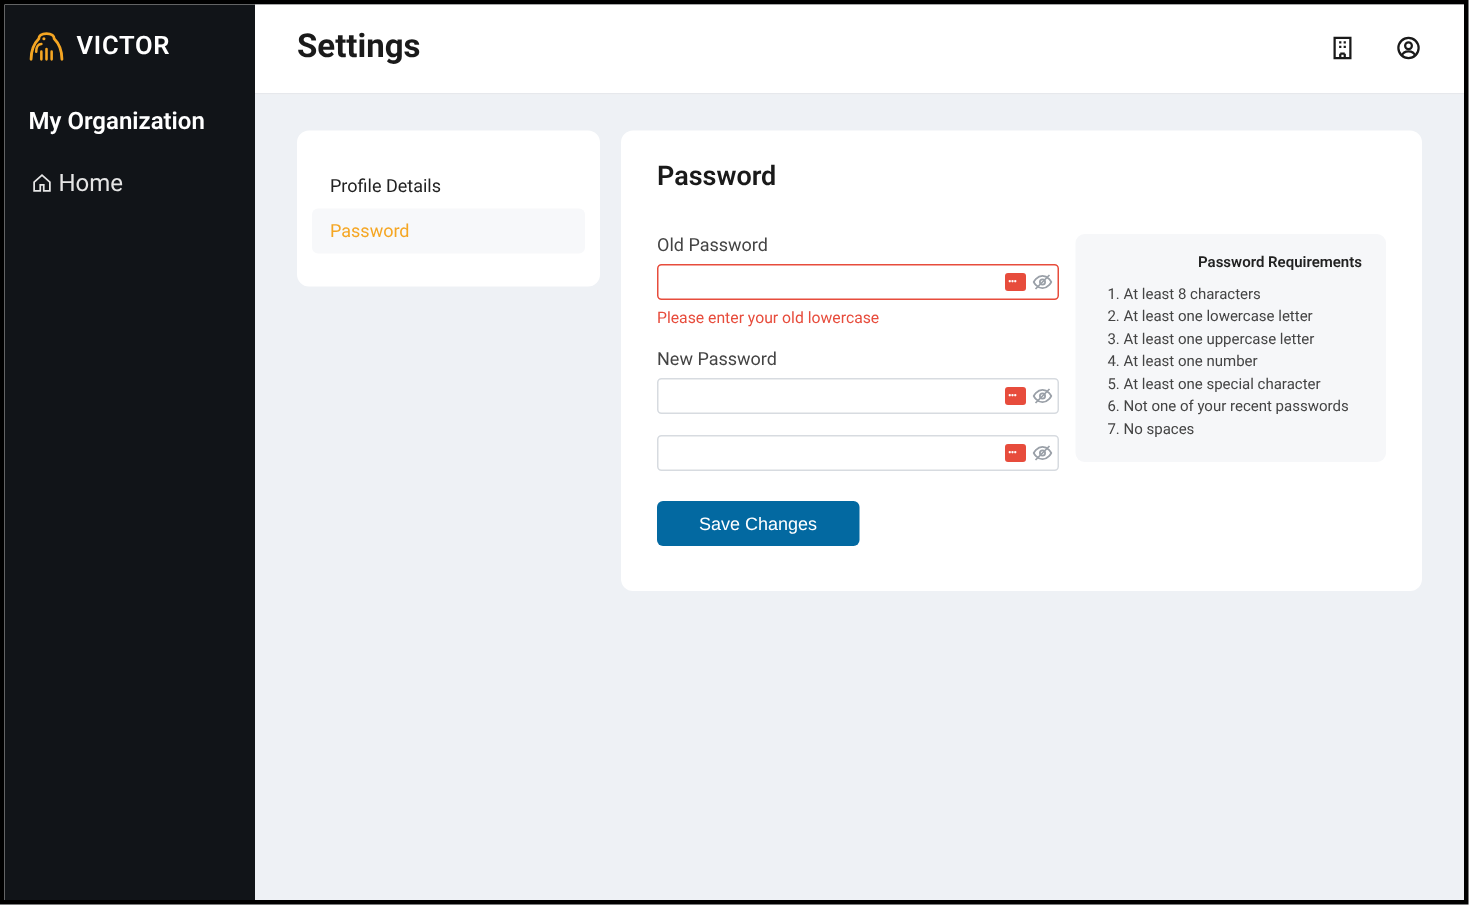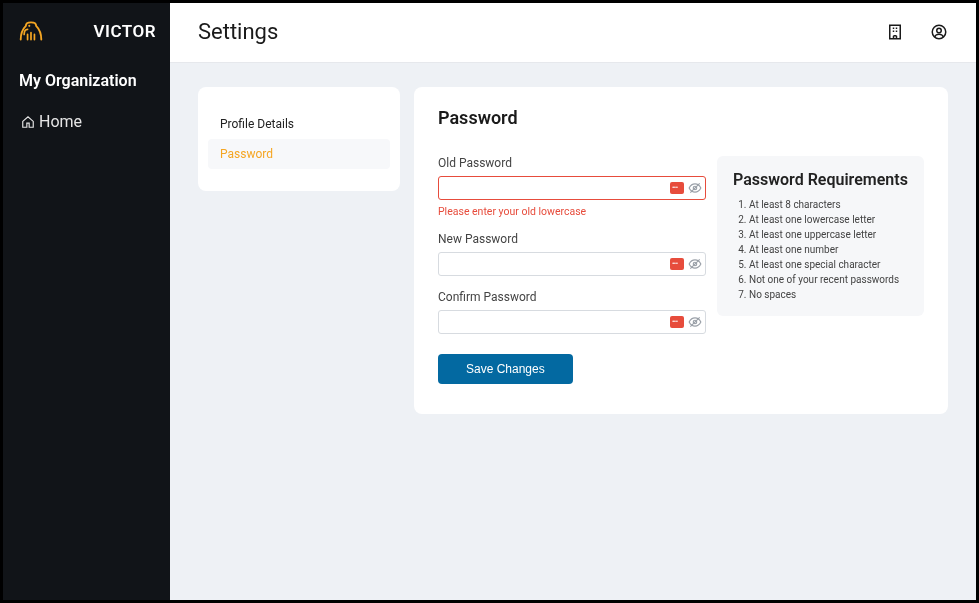--- a/index.html
+++ b/index.html
@@ -23,21 +23,20 @@
   background: #111418;
   color: #fff;
   padding: 16px 0;
   flex-shrink: 0;
 }
 .logo {
   display: flex;
   align-items: center;
   gap: 6px;
   padding: 0 14px 18px 14px;
-  justify-content: space-between;
 }
 .logo-icon {
   width: 28px;
   height: 24px;
 }
 .logo-text {
   font-size: 17px;
   font-weight: 600;
   letter-spacing: 0.5px;
   color: #fff;
@@ -74,21 +73,21 @@
 .topbar {
   background: #fff;
   display: flex;
   align-items: center;
   justify-content: space-between;
   padding: 16px 28px 18px 28px;
   border-bottom: 1px solid #e6e8ec;
 }
 .page-title {
   font-size: 22px;
-  font-weight: 400;
+  font-weight: 700;
   color: #1a1a1a;
 }
 .topbar-actions {
   display: flex;
   gap: 26px;
   align-items: center;
 }
 .topbar-icon {
   width: 18px;
   height: 18px;
@@ -220,24 +219,25 @@
 }
 
 
 .req-box {
   background: #f6f7f9;
   border-radius: 6px;
   padding: 14px 16px;
   flex: 1;
 }
 .req-title {
-  font-size: 16px;
+  font-size: 10px;
   font-weight: 600;
   margin-bottom: 8px;
   color: #222;
+  text-align: right;
 }
 .req-list {
   font-size: 10px;
   color: #444;
   list-style: decimal;
   padding-left: 16px;
   line-height: 1.5;
 }
 </style>
 </head>
@@ -323,21 +323,20 @@
                   <svg class="eye-icon" viewBox="0 0 24 24" fill="none" stroke="currentColor" stroke-width="2">
                     <path d="M2 12s3.5-7 10-7 10 7 10 7-3.5 7-10 7S2 12 2 12z"></path>
                     <circle cx="12" cy="12" r="3"></circle>
                     <line x1="4" y1="20" x2="20" y2="4"></line>
                   </svg>
                 </div>
               </div>
             </div>
 
             <div class="field">
-              <label class="field-label">Confirm Password</label>
               <div class="input-wrap">
                 <input type="password" class="input" value="" style="">
                 <div class="input-icons">
                   <span class="key-icon"></span>
                   <svg class="eye-icon" viewBox="0 0 24 24" fill="none" stroke="currentColor" stroke-width="2">
                     <path d="M2 12s3.5-7 10-7 10 7 10 7-3.5 7-10 7S2 12 2 12z"></path>
                     <circle cx="12" cy="12" r="3"></circle>
                     <line x1="4" y1="20" x2="20" y2="4"></line>
                   </svg>
                 </div>

